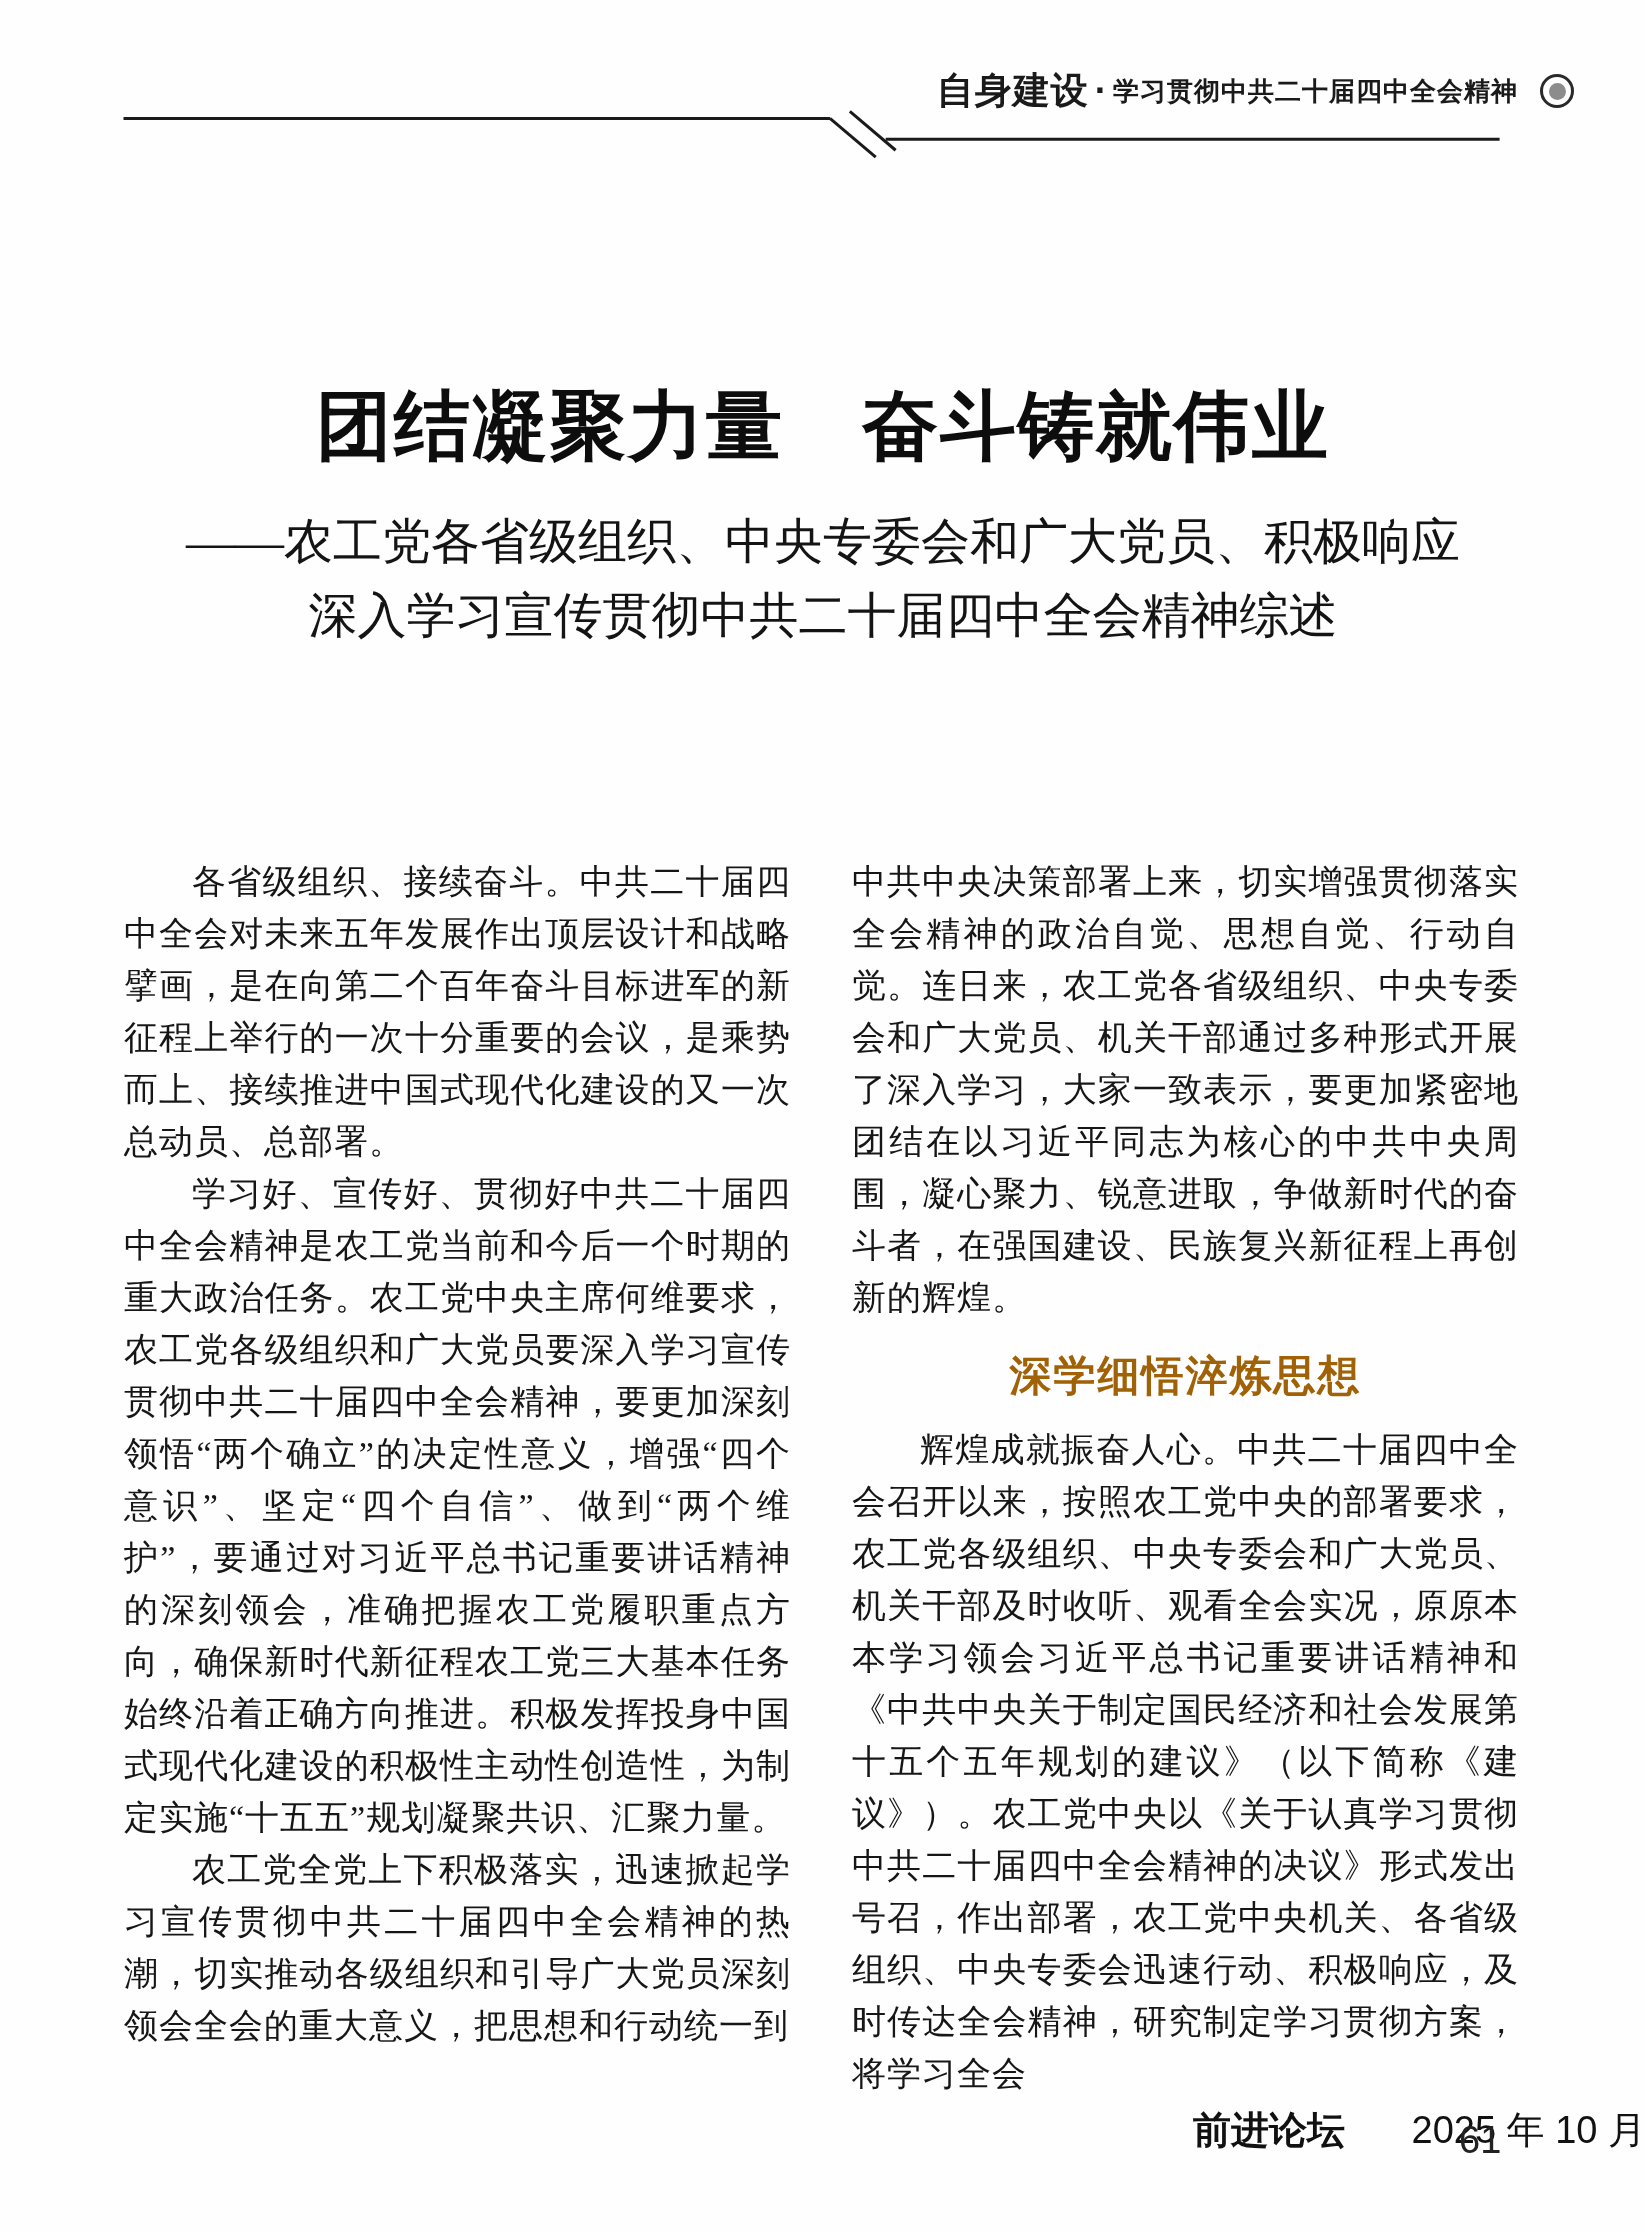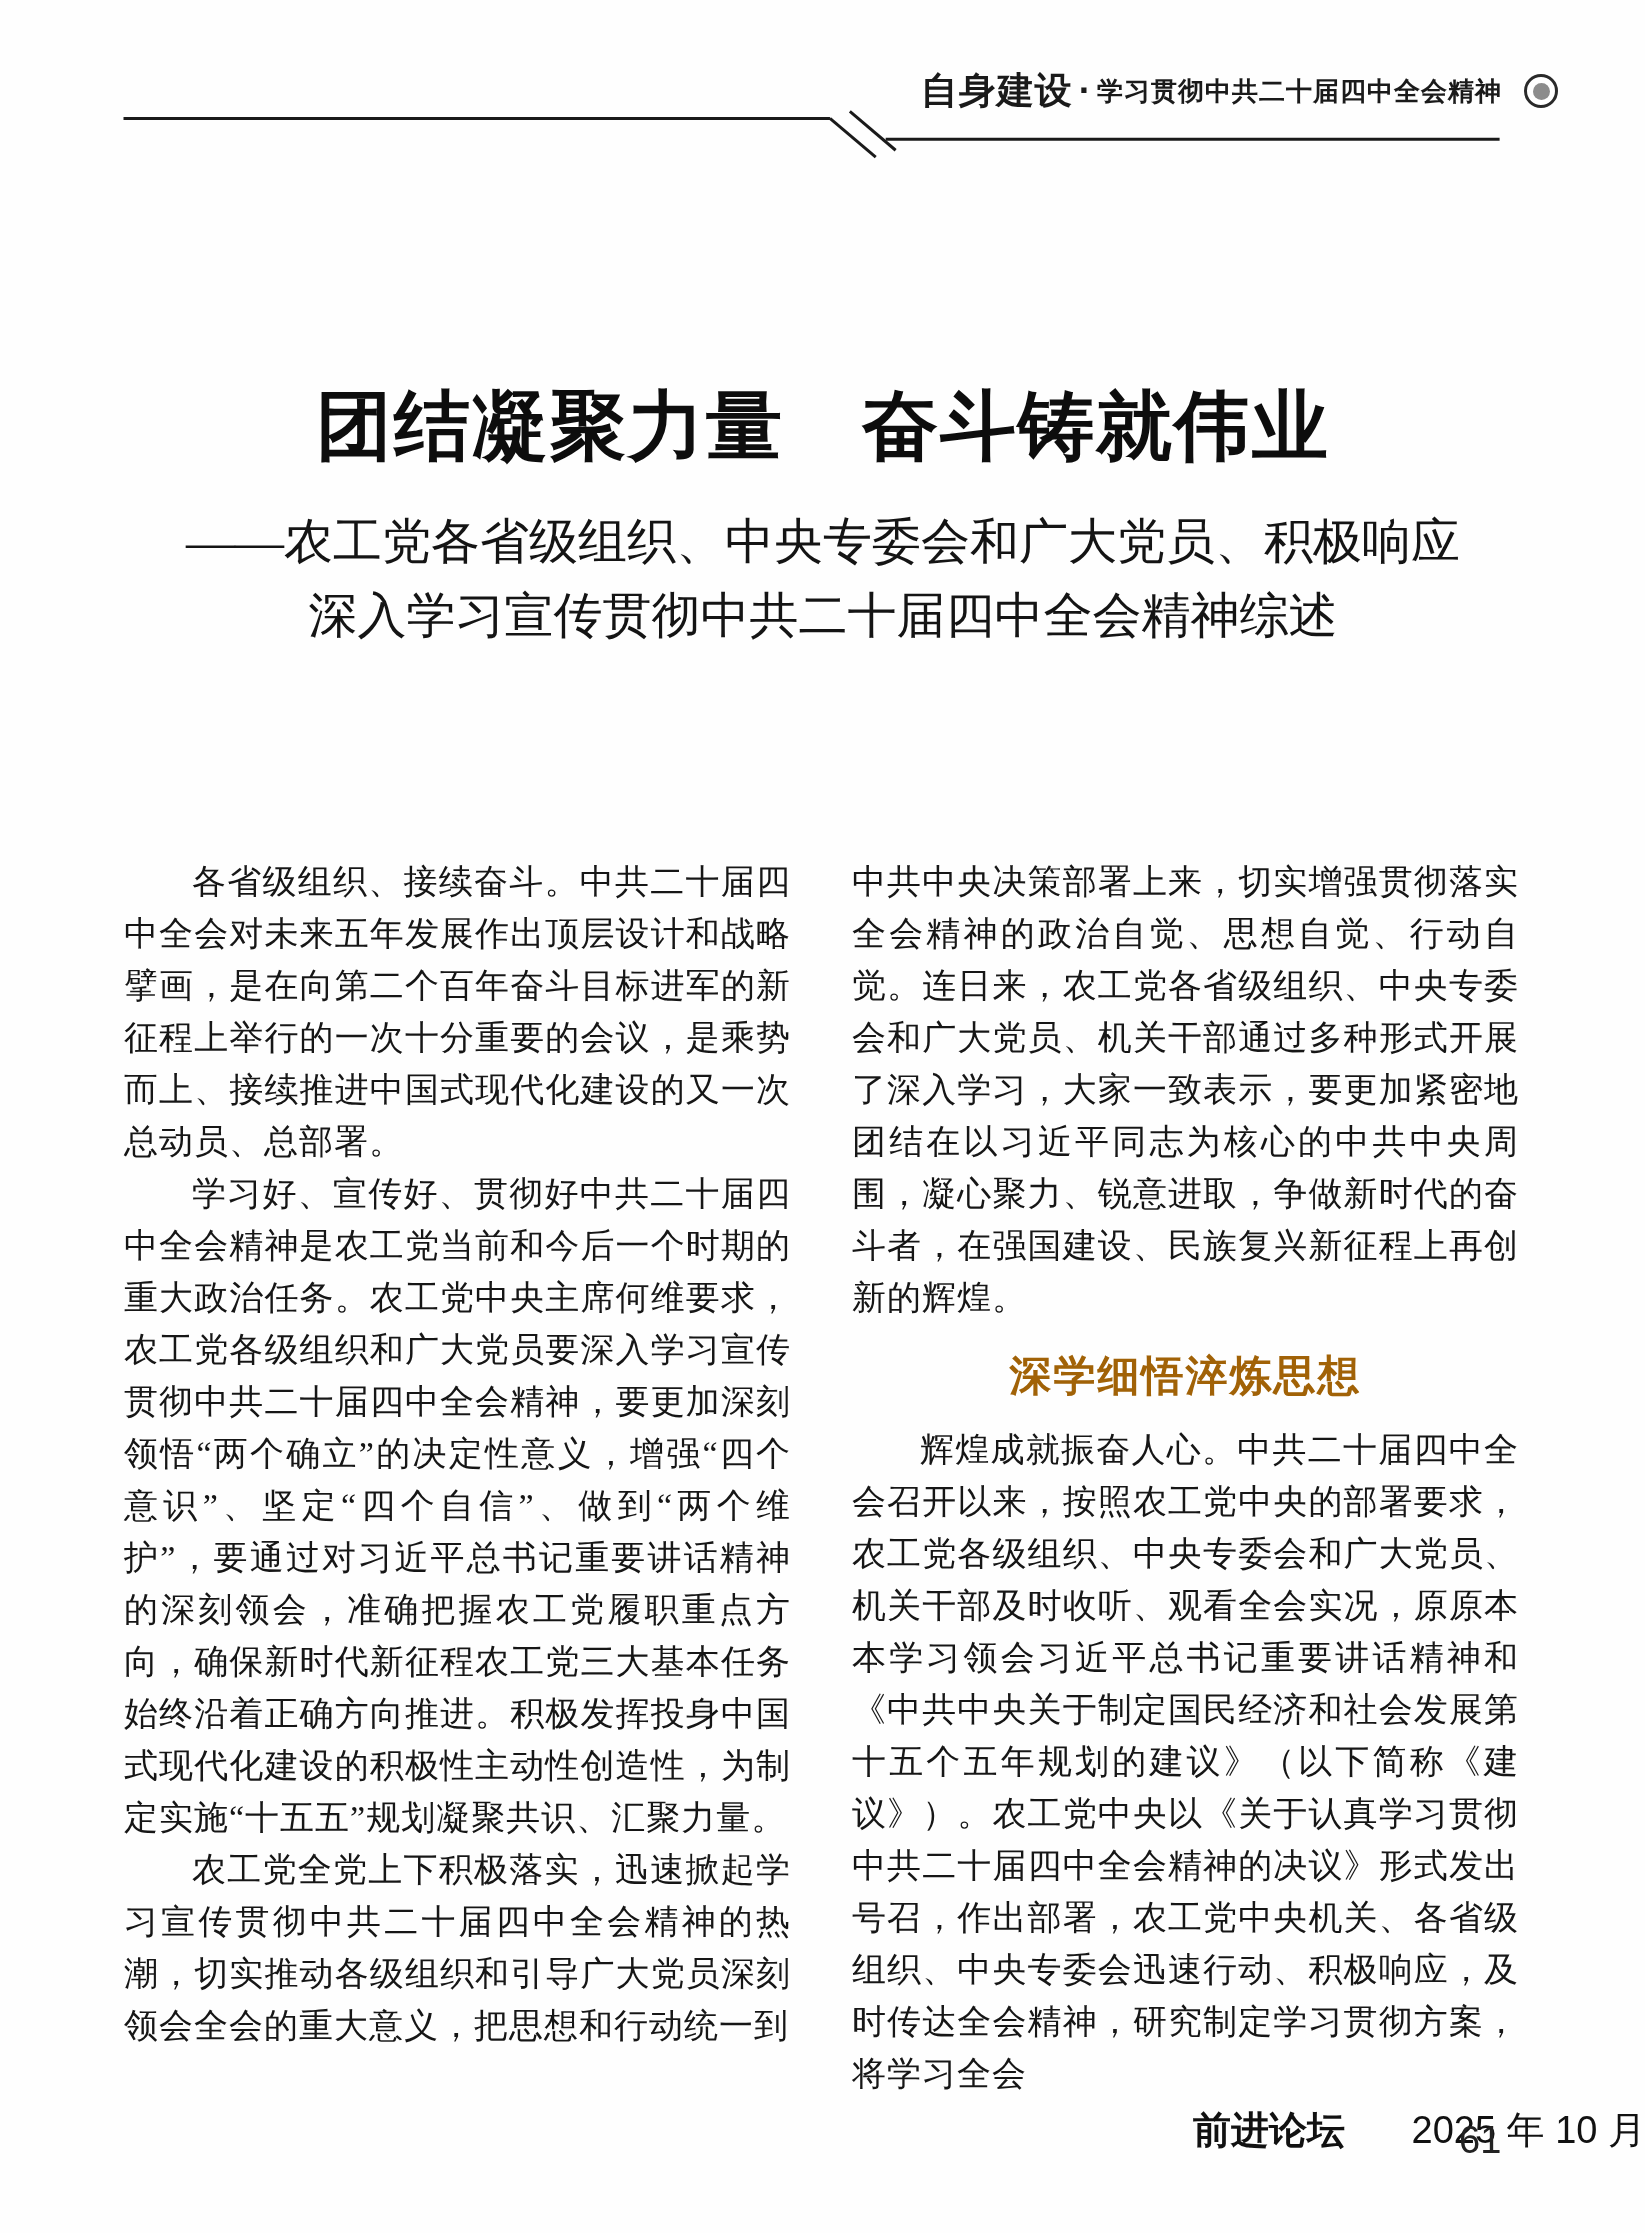--- a/index.html
+++ b/index.html
@@ -19,21 +19,21 @@
 
   
   .header-rule {
     position: absolute;
     top: 0;
     left: 0;
   }
   .header {
     position: absolute;
     top: 66px;
-    right: 88px;
+    right: 72px;
     display: flex;
     align-items: center;
     white-space: nowrap;
   }
   .hsec {
     font-family: "Liberation Sans", sans-serif;
     font-weight: 900;
     font-size: 37px;
     letter-spacing: 1px;
   }

